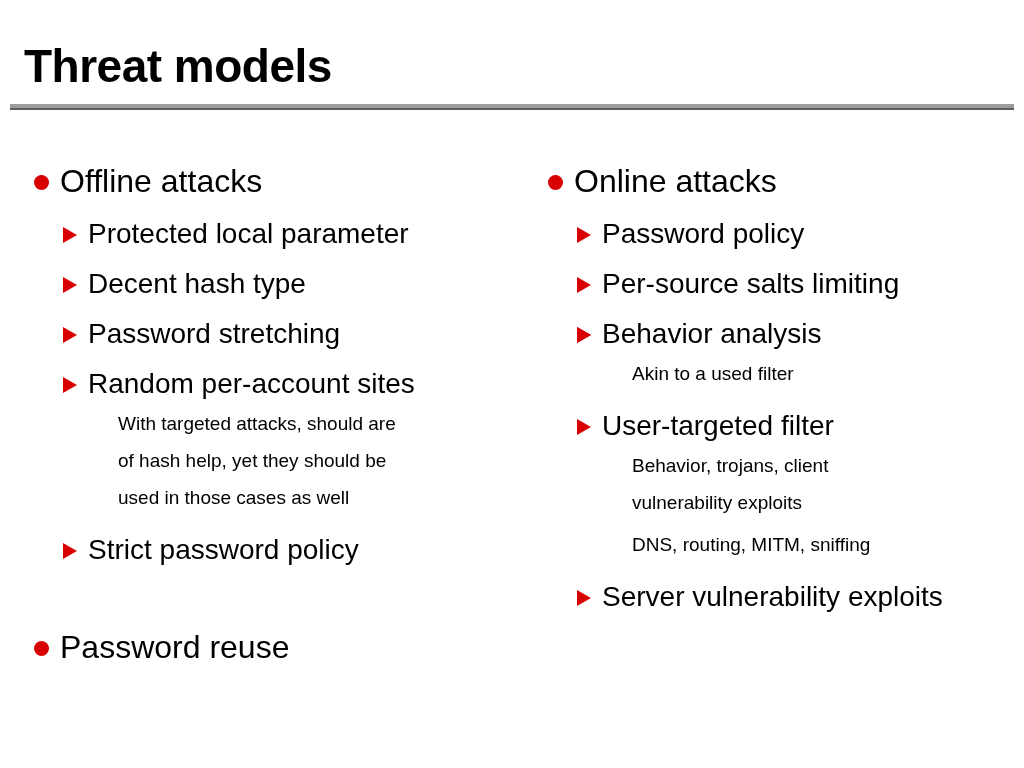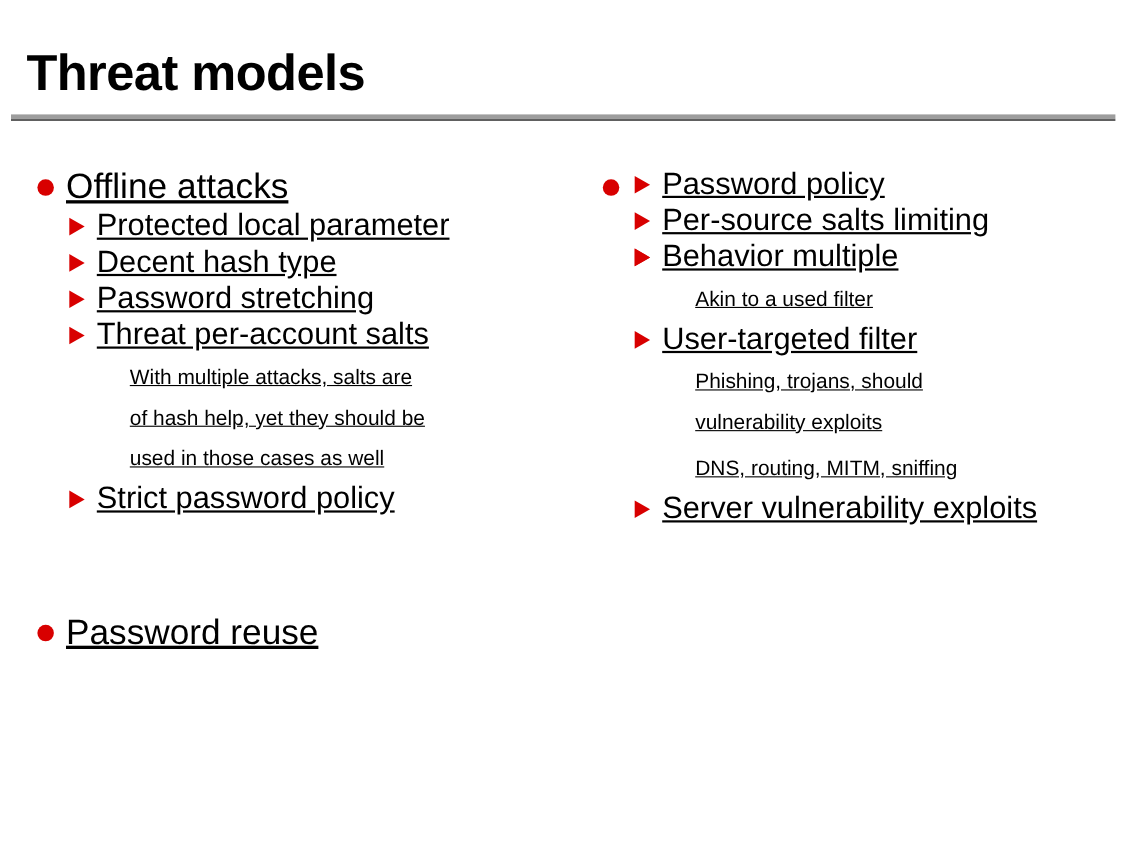--- a/index.html
+++ b/index.html
@@ -66,22 +66,21 @@
   
   .columns {
     position: absolute;
     left: 0;
     top: 150px;
     width: 1024px;
     height: 610px;
   }
   .column {
     position: absolute;
-    top: 0;
-    text-decoration: underline;
+    top: 12px;
   }
   .column-left  { left: 26px;  width: 470px; }
   .column-right { left: 540px; width: 474px; }
 
   
   .item {
     position: relative;
     display: block;
   }
 
@@ -101,20 +100,21 @@
     height: 15px;
     border-radius: 50%;
     background: #d80000;
   }
 
   
   .lvl2 {
     padding-left: 62px;
     font-size: 28px;
     line-height: 33px;
+    margin-top: 17px;
     white-space: nowrap;
   }
   .lvl2 .bullet-tri {
     position: absolute;
     left: 37px;
     top: 10px;
     width: 0;
     height: 0;
     border-top: 8px solid transparent;
     border-bottom: 8px solid transparent;
@@ -124,21 +124,21 @@
   
   .lvl3 {
     padding-left: 92px;
     font-size: 19px;
     line-height: 37px;
     margin-top: 5px;
     white-space: nowrap;
   }
 
   
-  .gap-large { margin-top: 86px; }
+  .gap-large { margin-top: 62px; }
   .lvl1.first { margin-top: 0; }
   .lvl3.tight { margin-top: 0; }
   .lvl3.note-center { padding-left: 96px; }
 
   .txt { display: inline; }
 </style>
 </head>
 <body>
 
 <div class="slide" style="background: rgb(255, 255, 255); color: rgb(0, 0, 0);">
@@ -169,25 +169,25 @@
         <span class="txt">Decent hash type</span>
       </div>
 
       <div class="item lvl2">
         <span class="bullet-tri" style="border-left-color: rgb(216, 0, 0);"></span>
         <span class="txt">Password stretching</span>
       </div>
 
       <div class="item lvl2">
         <span class="bullet-tri" style="border-left-color: rgb(216, 0, 0);"></span>
-        <span class="txt">Threat per-account salts</span>
-      </div>
-
-      <div class="item lvl3">
-        <span class="txt">With multiple attacks, salts are</span>
+        <span class="txt">Random per-account sites</span>
+      </div>
+
+      <div class="item lvl3">
+        <span class="txt">With targeted attacks, should are</span>
       </div>
       <div class="item lvl3 tight">
         <span class="txt">of hash help, yet they should be</span>
       </div>
       <div class="item lvl3 tight">
         <span class="txt">used in those cases as well</span>
       </div>
 
       <div class="item lvl2">
         <span class="bullet-tri" style="border-left-color: rgb(216, 0, 0);"></span>
@@ -199,52 +199,53 @@
         <span class="txt">Password reuse</span>
       </div>
 
 
     </div>
 
     <div class="column column-right">
 
       <div class="item lvl1 first">
         <span class="bullet-disc" style="background: rgb(216, 0, 0);"></span>
+        <span class="txt">Online attacks</span>
       </div>
 
       <div class="item lvl2">
         <span class="bullet-tri" style="border-left-color: rgb(216, 0, 0);"></span>
         <span class="txt">Password policy</span>
       </div>
 
       <div class="item lvl2">
         <span class="bullet-tri" style="border-left-color: rgb(216, 0, 0);"></span>
         <span class="txt">Per-source salts limiting</span>
       </div>
 
       <div class="item lvl2">
         <span class="bullet-tri" style="border-left-color: rgb(216, 0, 0);"></span>
       </div>
 
       <div class="item lvl2">
         <span class="bullet-tri" style="border-left-color: rgb(216, 0, 0);"></span>
-        <span class="txt">Behavior multiple</span>
+        <span class="txt">Behavior analysis</span>
       </div>
 
       <div class="item lvl3">
         <span class="txt">Akin to a used filter</span>
       </div>
 
       <div class="item lvl2">
         <span class="bullet-tri" style="border-left-color: rgb(216, 0, 0);"></span>
         <span class="txt">User-targeted filter</span>
       </div>
 
       <div class="item lvl3">
-        <span class="txt">Phishing, trojans, should</span>
+        <span class="txt">Behavior, trojans, client</span>
       </div>
       <div class="item lvl3 tight">
         <span class="txt">vulnerability exploits</span>
       </div>
 
 
       <div class="item lvl3">
         <span class="txt">DNS, routing, MITM, sniffing</span>
       </div>
 

